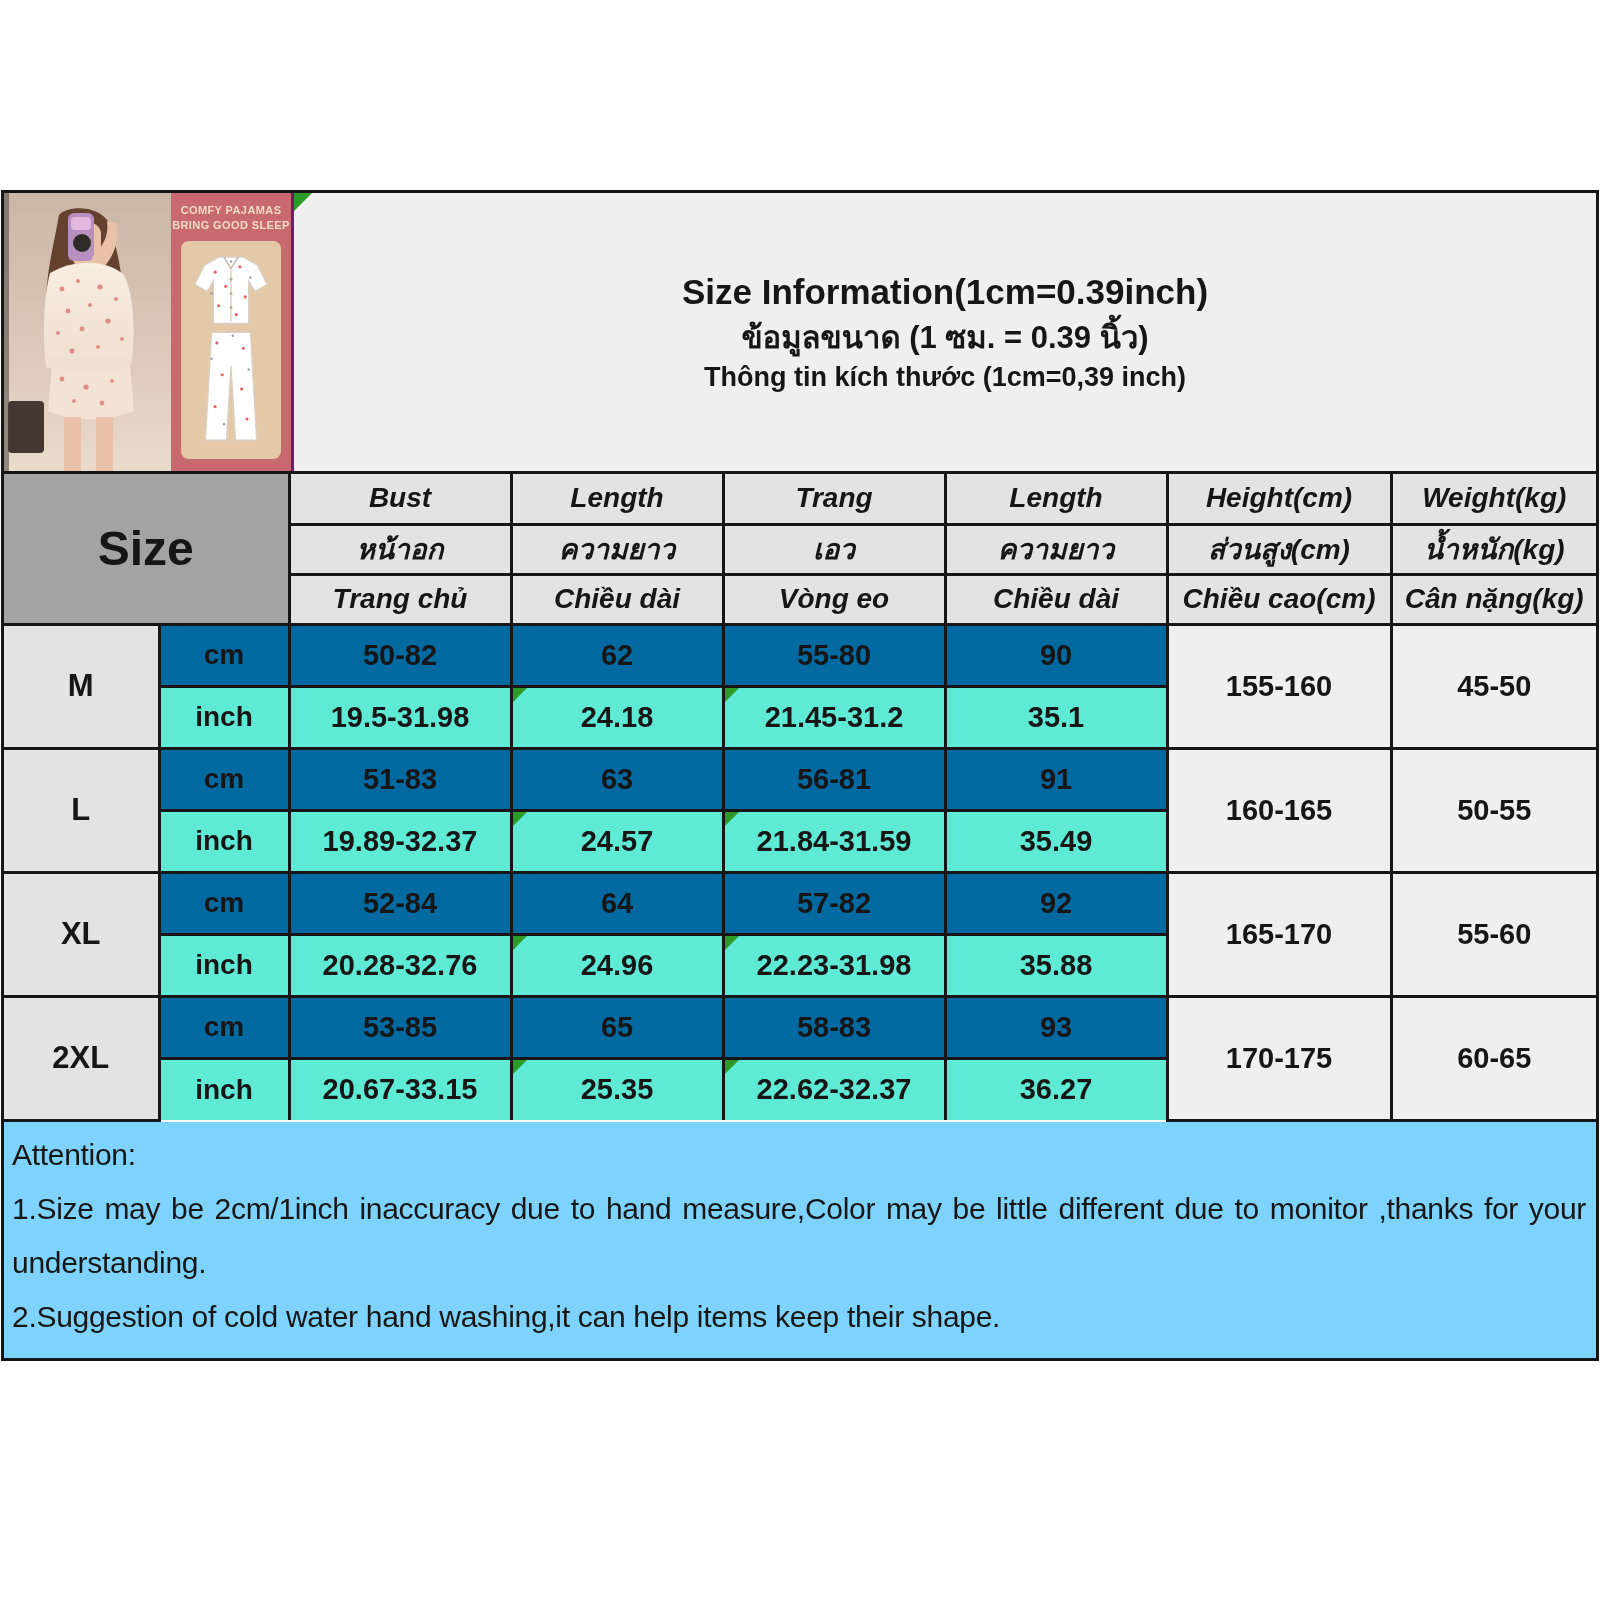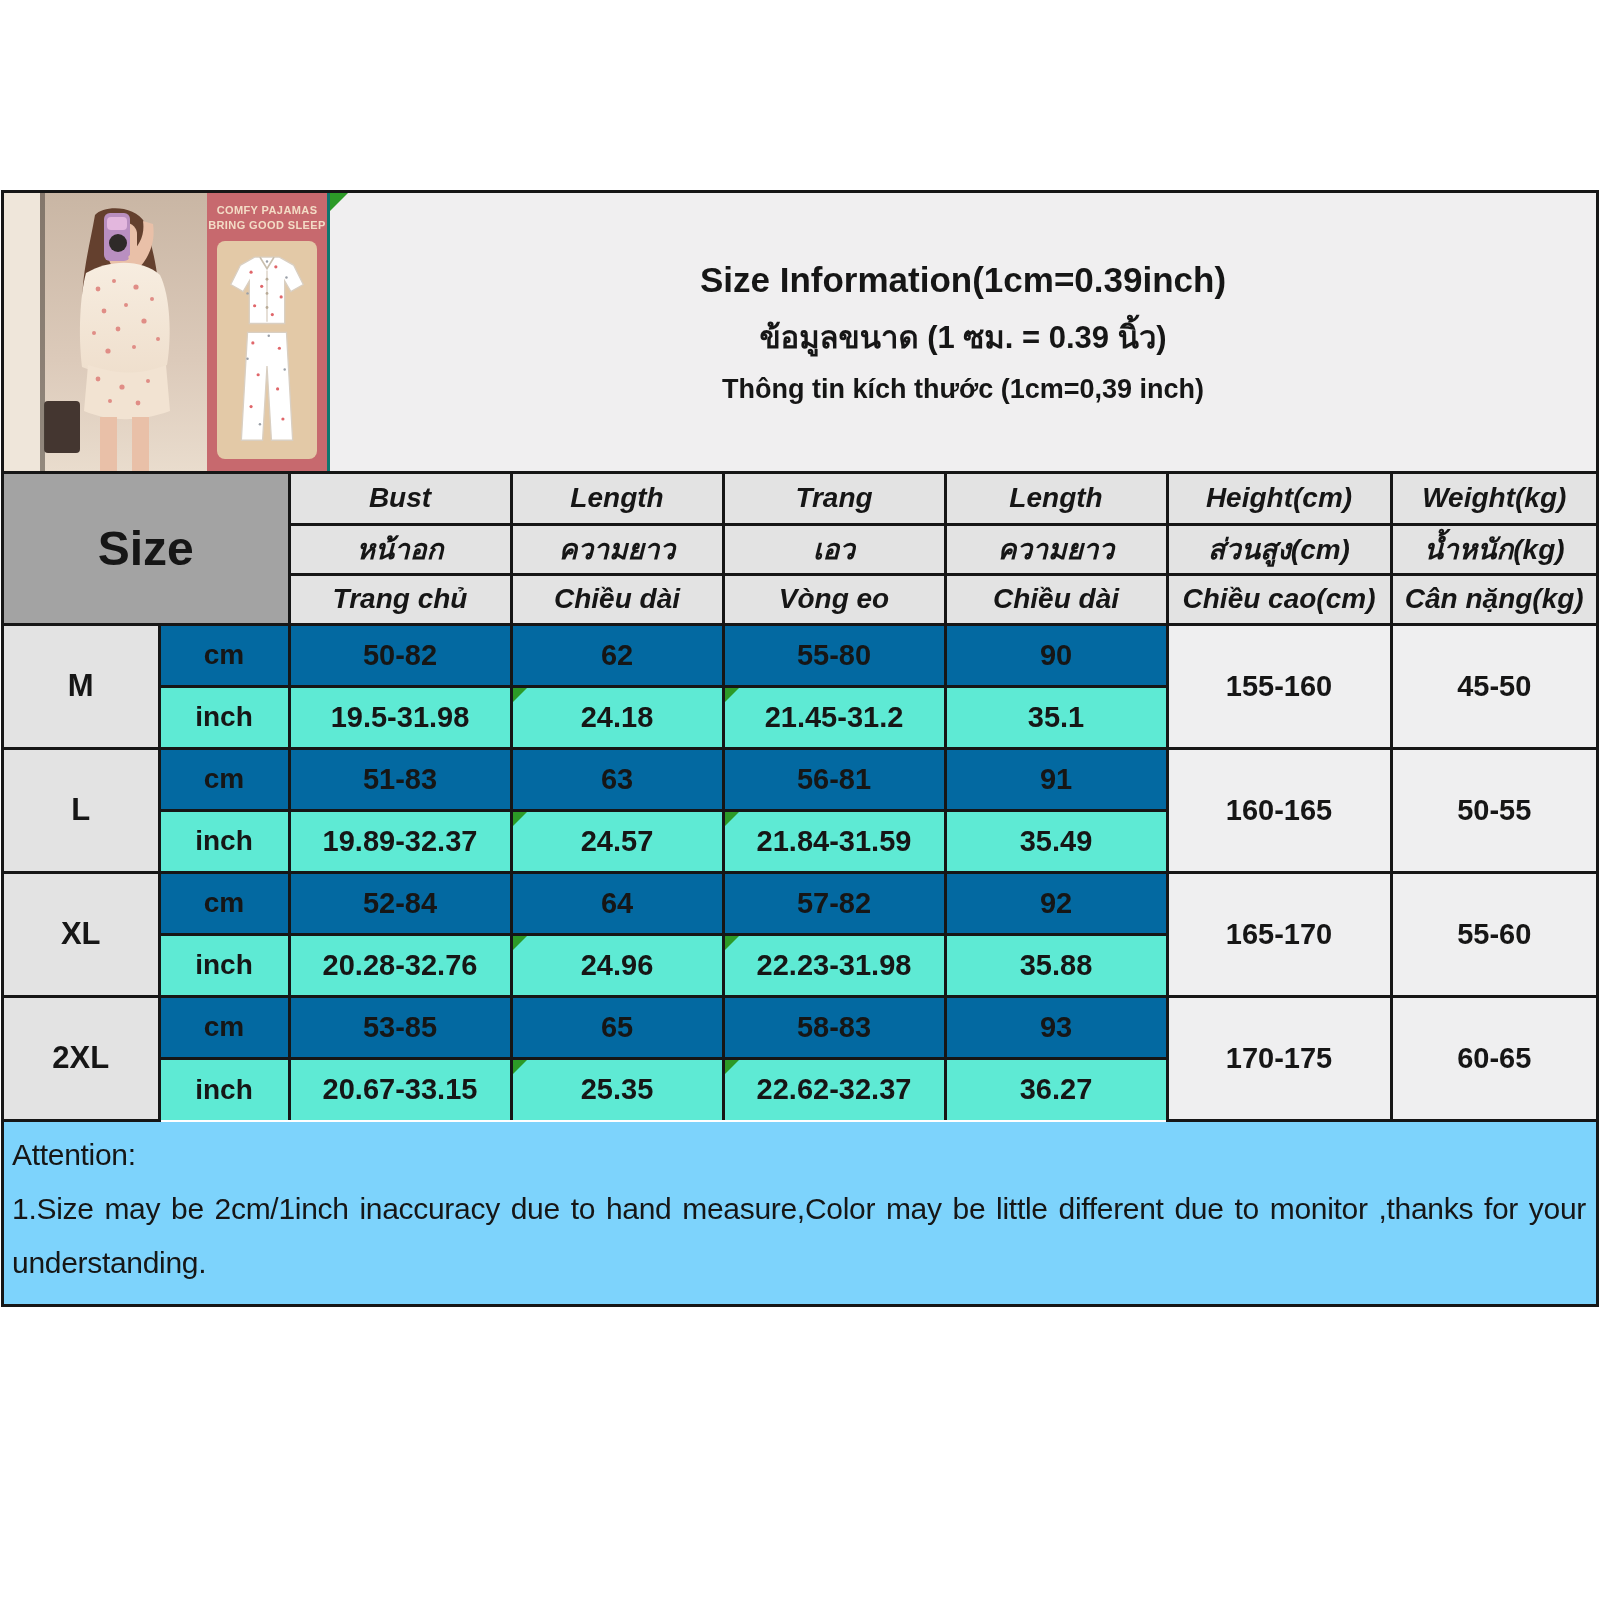--- a/index.html
+++ b/index.html
@@ -2,27 +2,27 @@
 <html><head>
 <meta charset="utf-8">
 <style>
   html,body{margin:0;padding:0;width:1600px;height:1600px;background:#ffffff;overflow:hidden;}
   body{font-family:"Liberation Sans","DejaVu Sans",sans-serif;color:#161616;}
 
   .sheet{position:absolute;top:190px;left:1px;width:1592px;border:3px solid #161616;background:#ffffff;}
 
   
   .top-row{display:flex;height:278px;background:#f0eff0;border-bottom:3px solid #161616;}
-  .product-card{width:287px;flex:0 0 287px;display:flex;border-right:3px solid #0f766e;background:#efe6da;overflow:hidden;padding-left:36px;}
+  .product-card{width:287px;flex:0 0 287px;display:flex;border-right:3px solid #701a75;background:#efe6da;overflow:hidden;}
   .photo-svg{display:block;width:167px;height:278px;}
   .badge-panel{width:120px;background:#c7696e;display:flex;flex-direction:column;align-items:center;padding-top:10px;box-sizing:border-box;}
   .badge-text{color:#f3dcc6;font-weight:bold;font-size:11px;letter-spacing:.4px;line-height:15px;white-space:nowrap;}
   .badge-inner{margin-top:8px;width:100px;height:218px;background:#e3c9a7;border-radius:8px;display:flex;align-items:center;justify-content:center;}
 
-  .title-area{position:relative;flex:1;display:flex;flex-direction:column;justify-content:center;align-items:center;gap:12px;border-radius:30px;}
+  .title-area{position:relative;flex:1;display:flex;flex-direction:column;justify-content:center;align-items:center;gap:0;border-radius:30px;}
   .title-en{font-size:35px;font-weight:bold;}
   .title-th{font-size:31px;font-weight:bold;}
   .title-vi{font-size:27px;font-weight:bold;}
 
   
   .corner-flag{position:absolute;top:0;left:0;width:0;height:0;border-top:18px solid #2c9a27;border-right:18px solid transparent;}
   td.flag{position:relative;}
   td.flag::before{content:"";position:absolute;top:0;left:0;border-top:14px solid #2c9a27;border-right:14px solid transparent;}
 
   
@@ -277,15 +277,16 @@
         <td class="val w flag">25.35</td>
         <td class="val w flag">22.62-32.37</td>
         <td class="val w">36.27</td>
       </tr>
     </tbody>
   </table>
 
   <div class="attention">
     <div>Attention:</div>
     <div class="note-justify">1.Size may be 2cm/1inch inaccuracy due to hand measure,Color may be little different due to monitor ,thanks for your understanding.</div>
+    <div>2.Suggestion of cold water hand washing,it can help items keep their shape.</div>
   </div>
 
 </div>
 
 </body></html>

